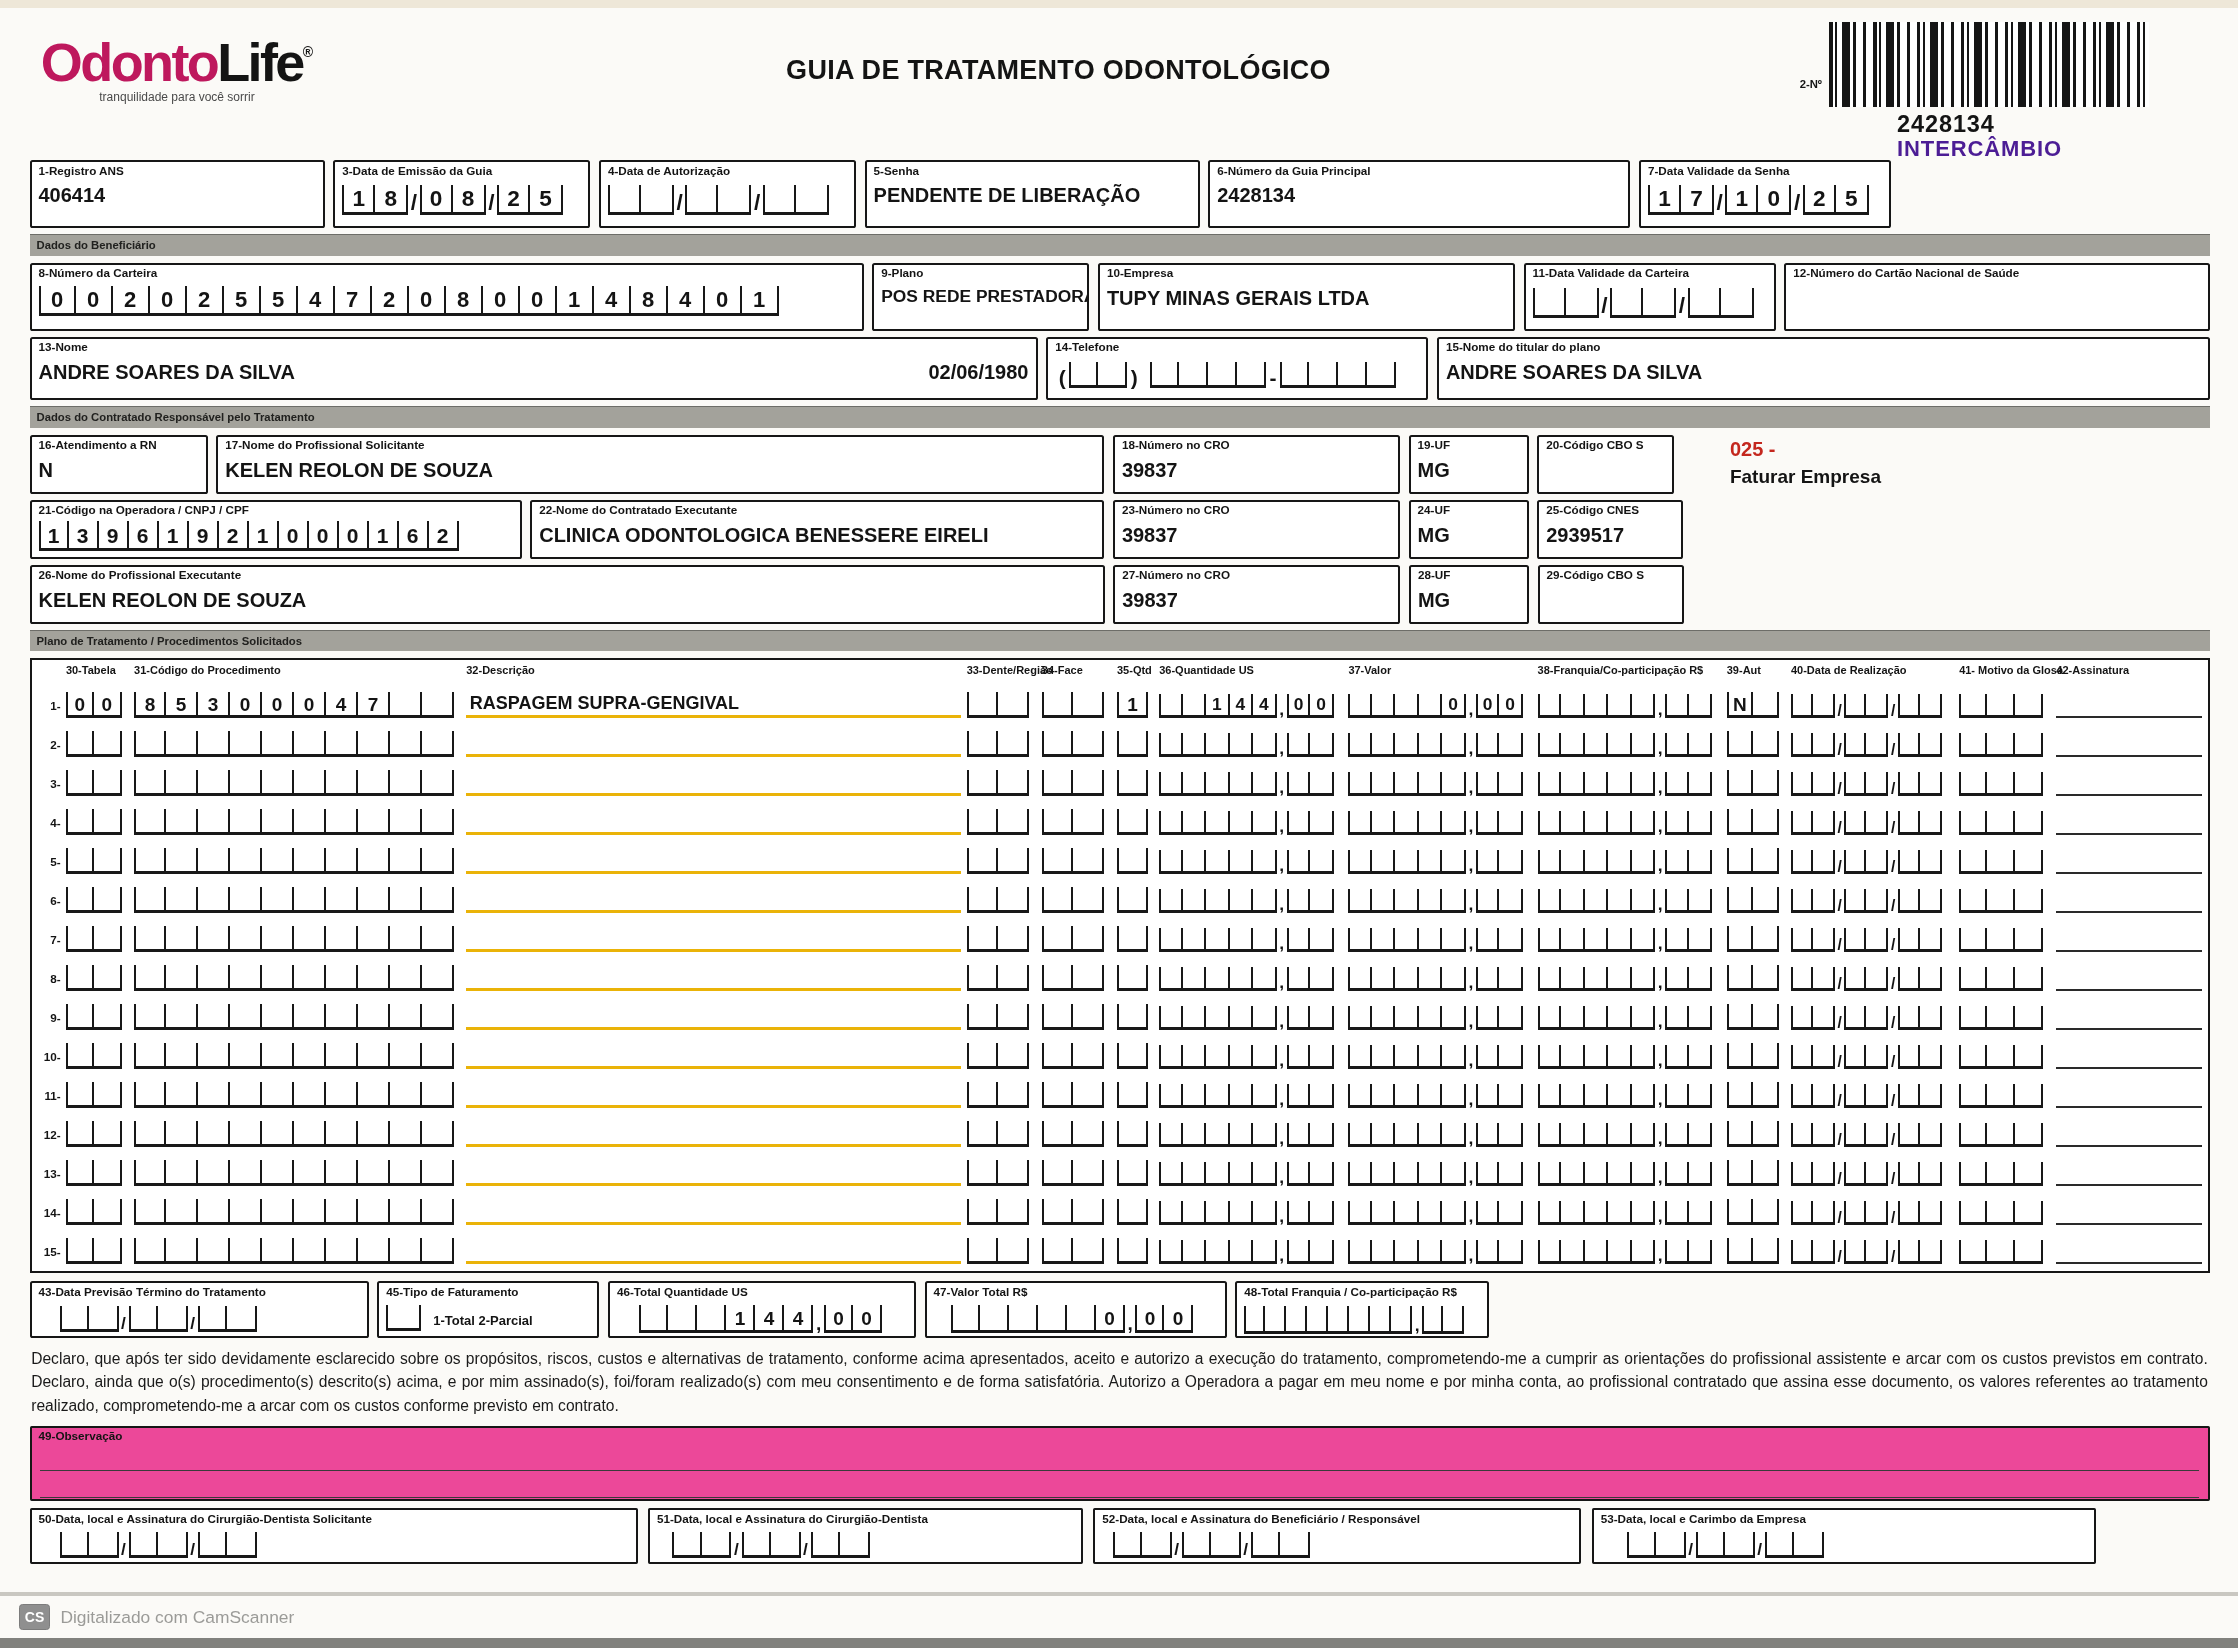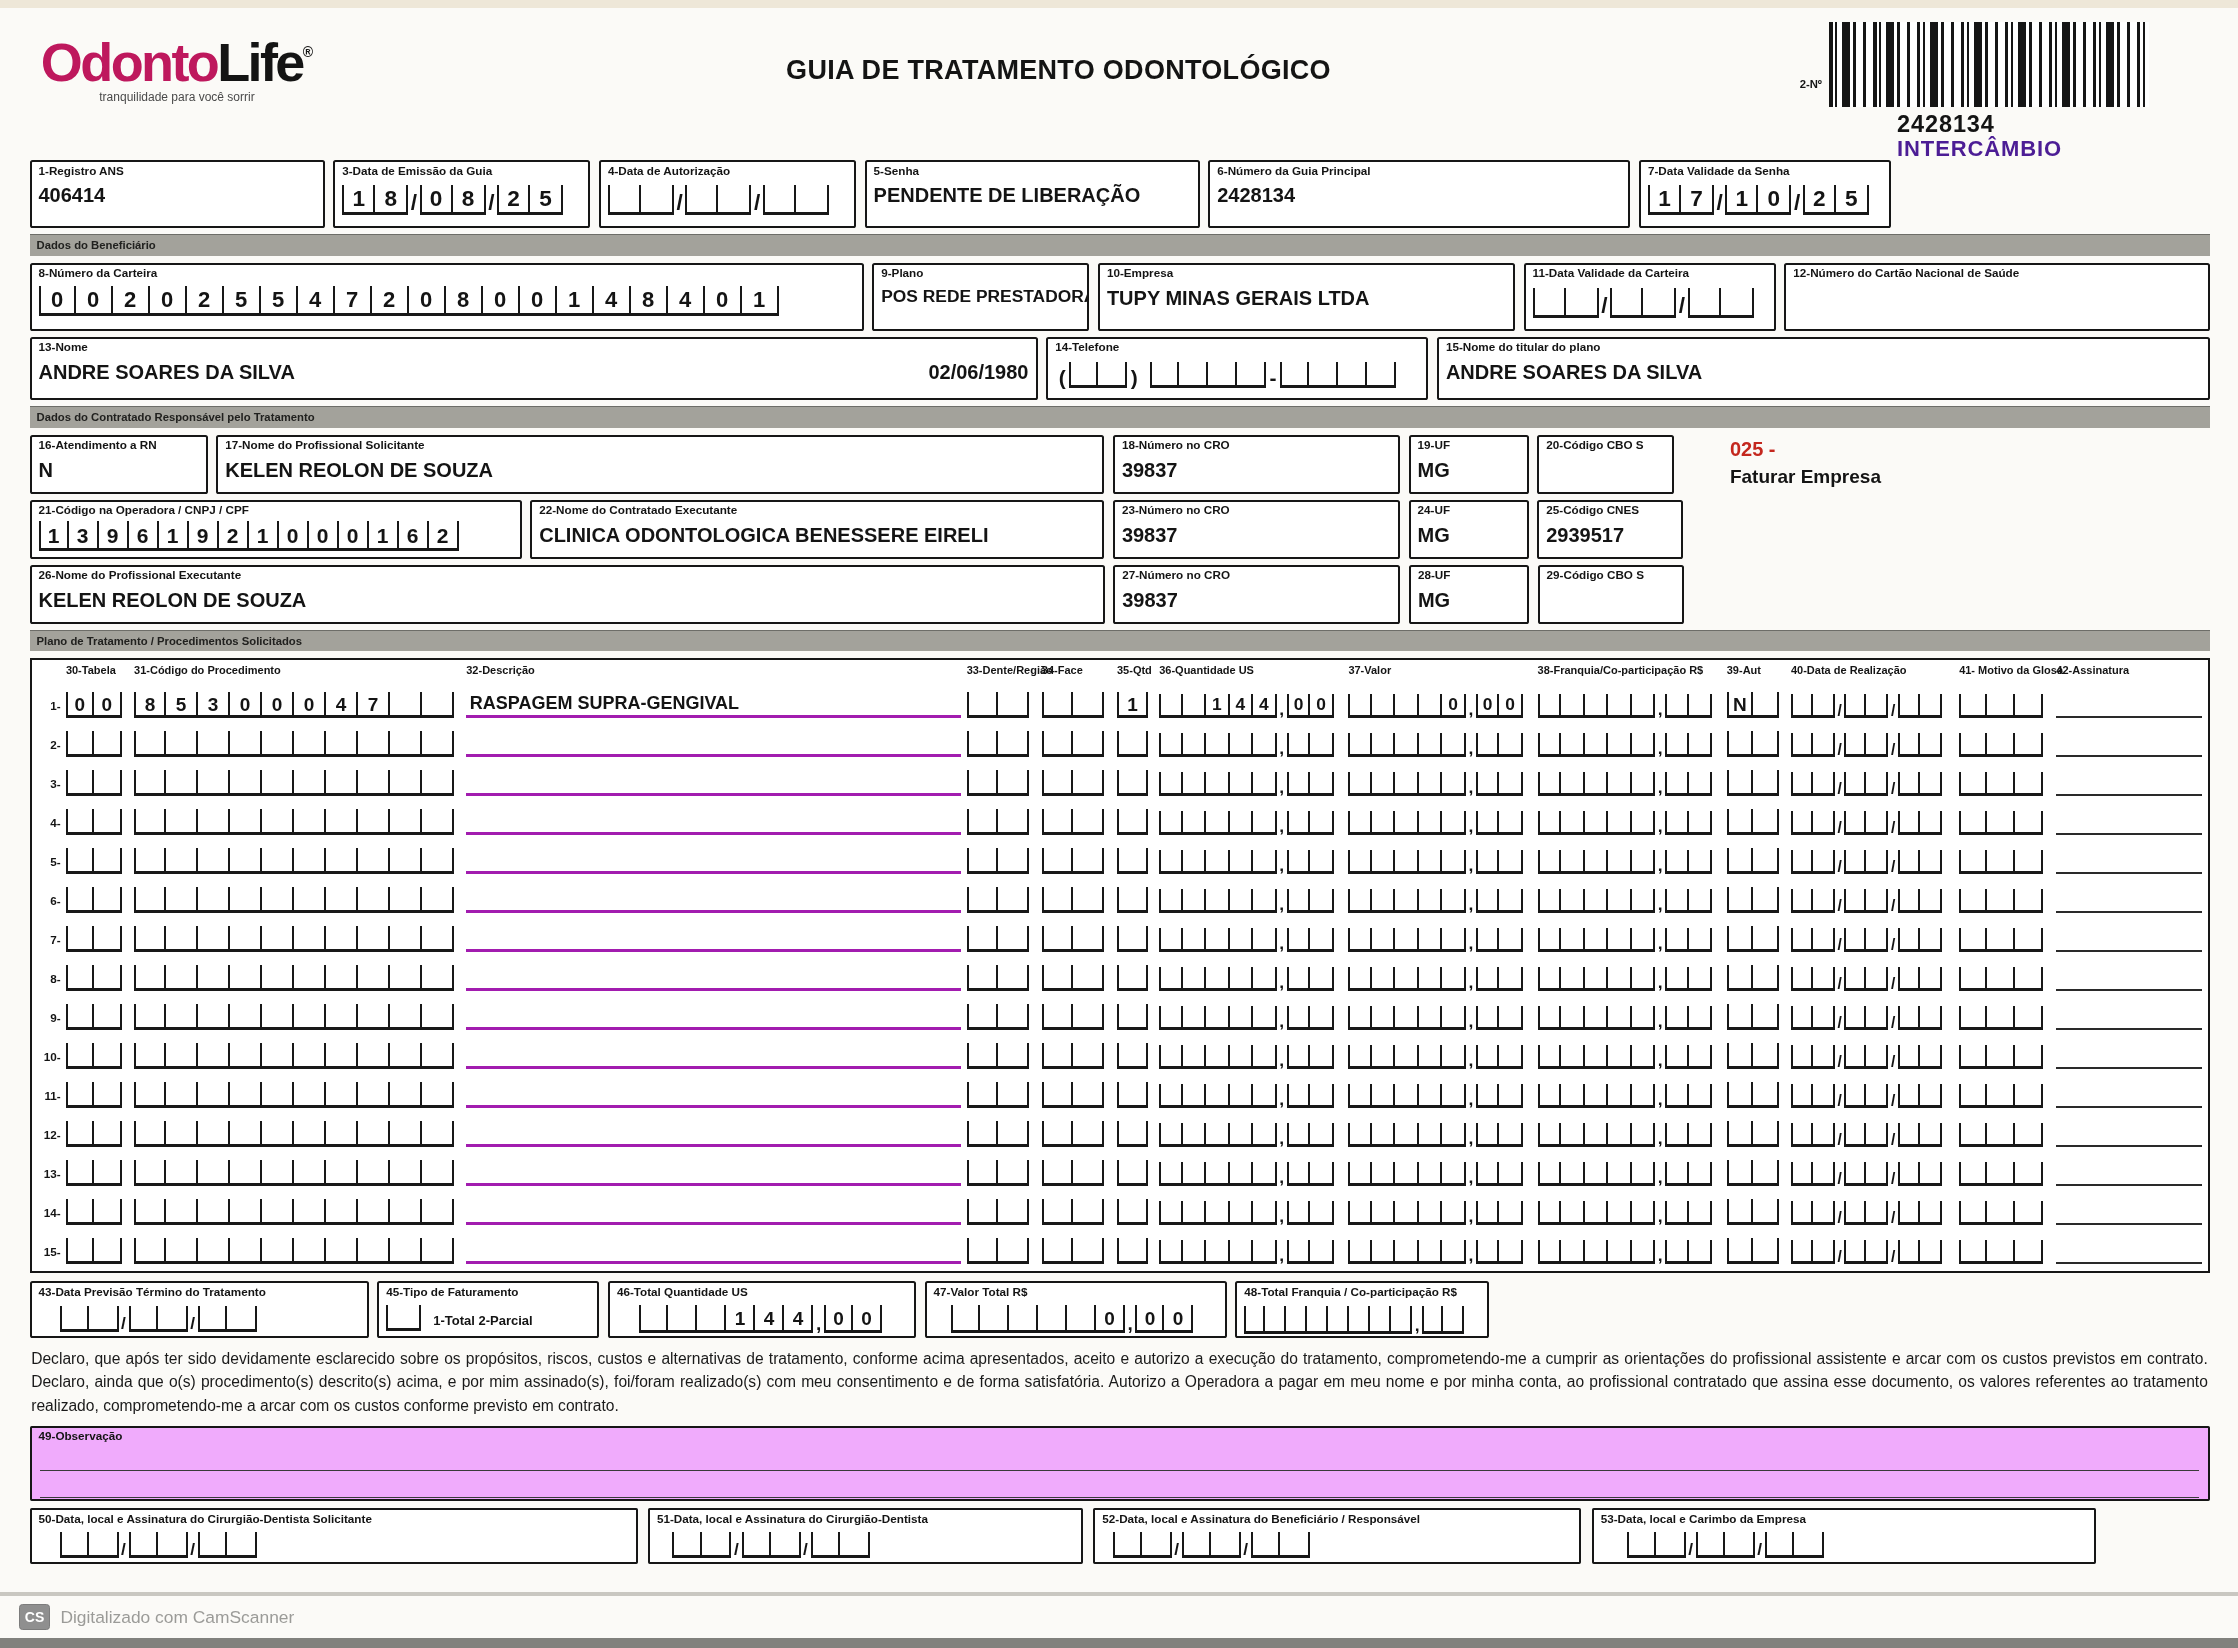--- a/index.html
+++ b/index.html
@@ -69,37 +69,37 @@
   .w-t{width:63px;flex:none;}
   .w-cod{width:327px;flex:none;}
   .w-desc{flex:1;}
   .w-s{width:70px;flex:none;}
   .w-q{width:37px;flex:none;}
   .w-m{width:184px;flex:none;}
   .w-a{width:59px;flex:none;}
   .w-d{width:163px;flex:none;}
   .w-g{width:92px;flex:none;}
   .w-sig{width:146px;flex:none;}
-  .pdesc{border-bottom:3px solid #a21caf;height:28px;font-size:18px;font-weight:bold;padding:0 0 0.9px 3.5px;display:flex;align-items:flex-end;white-space:nowrap;overflow:hidden;}
+  .pdesc{border-bottom:3px solid #eab308;height:28px;font-size:18px;font-weight:bold;padding:0 0 0.9px 3.5px;display:flex;align-items:flex-end;white-space:nowrap;overflow:hidden;}
   .psig{border-bottom:2.2px solid #2a2a2a;height:24px;}
   .cm-t{--cw:28px;}
   .cm-cod{--cw:32px;}
   .cm-s{--cw:31px;}
   .cm-q{--cw:31px;}
   .cm-m{--cw:23.5px;--fs:17.4px;--ch:24px;}
   .cm-a{--cw:26px;}
   .cm-d{--cw:22px;--fs:15.6px;--ch:24px;}
   .cm-g{--cw:28px;--ch:24px;}
 
   .optline{display:flex;align-items:flex-end;gap:12px;margin-top:5.2px;}
   .opts{font-size:13px;font-weight:bold;white-space:nowrap;padding-bottom:2.6px;}
 
   .decl{font-size:15.6px;line-height:1.5;text-align:justify;margin:8.7px 1.7px 8.7px;color:#1a1a1a;}
 
-  .obs-box{border:2.6px solid #161616;border-radius:1.7px;background:#f0abfc;height:75px;padding:1.7px 7px;box-sizing:border-box;margin-bottom:7.8px;}
+  .obs-box{border:2.6px solid #161616;border-radius:1.7px;background:#ec4899;height:75px;padding:1.7px 7px;box-sizing:border-box;margin-bottom:7.8px;}
   .obs-line{border-bottom:1.7px solid #3a3a3a;height:26px;margin:0 1.7px;}
 
   .sigrow{display:flex;gap:10.4px;}
   .sigbox{border:2.6px solid #161616;border-radius:1.7px;background:#fff;height:56px;padding:1.7px 7px;box-sizing:border-box;flex:none;}
   .sigbox .comb{margin-top:5.2px;}
 
   .camfoot{position:absolute;left:19px;top:1604px;display:flex;align-items:center;gap:10.4px;}
   .cs-badge{width:31px;height:26px;background:#8f8f8f;border-radius:3.5px;color:#fff;font-size:14px;font-weight:bold;display:flex;align-items:center;justify-content:center;border:1.7px solid #7c7c7c;box-sizing:border-box;}
   .cs-text{font-size:17.4px;color:#9b9b98;}
 </style>

